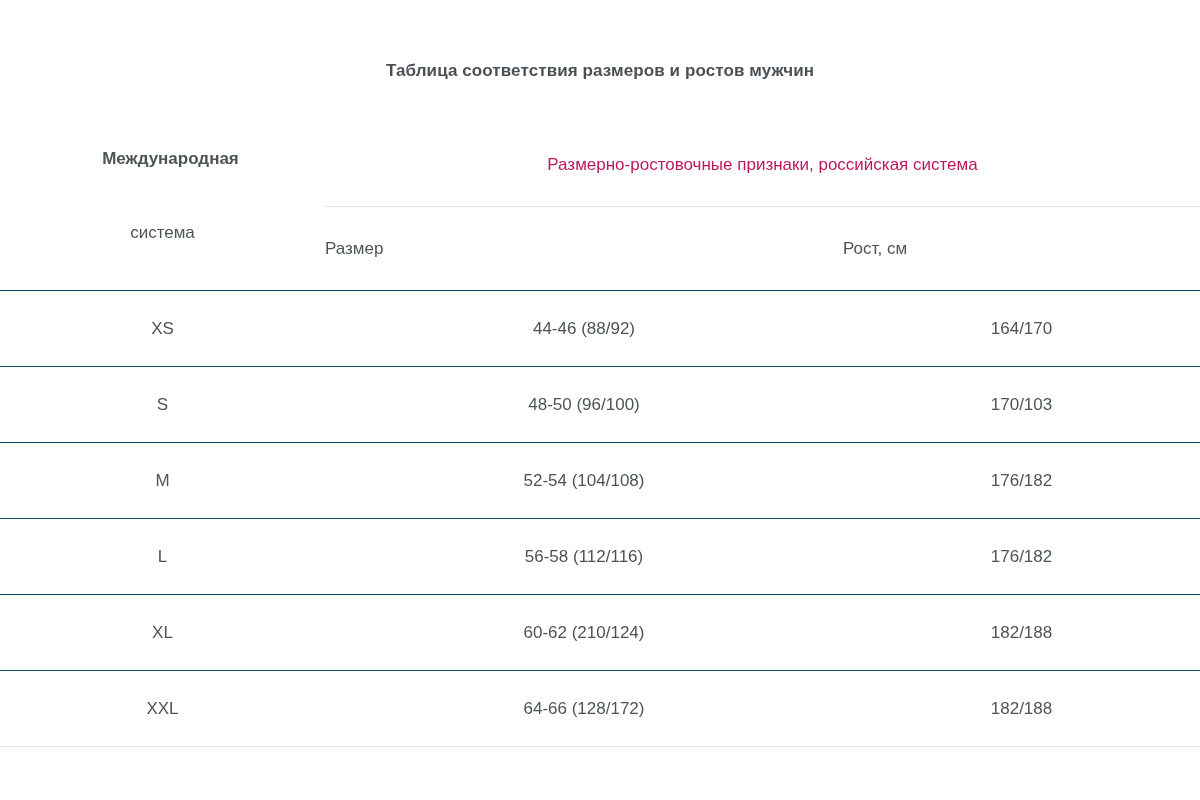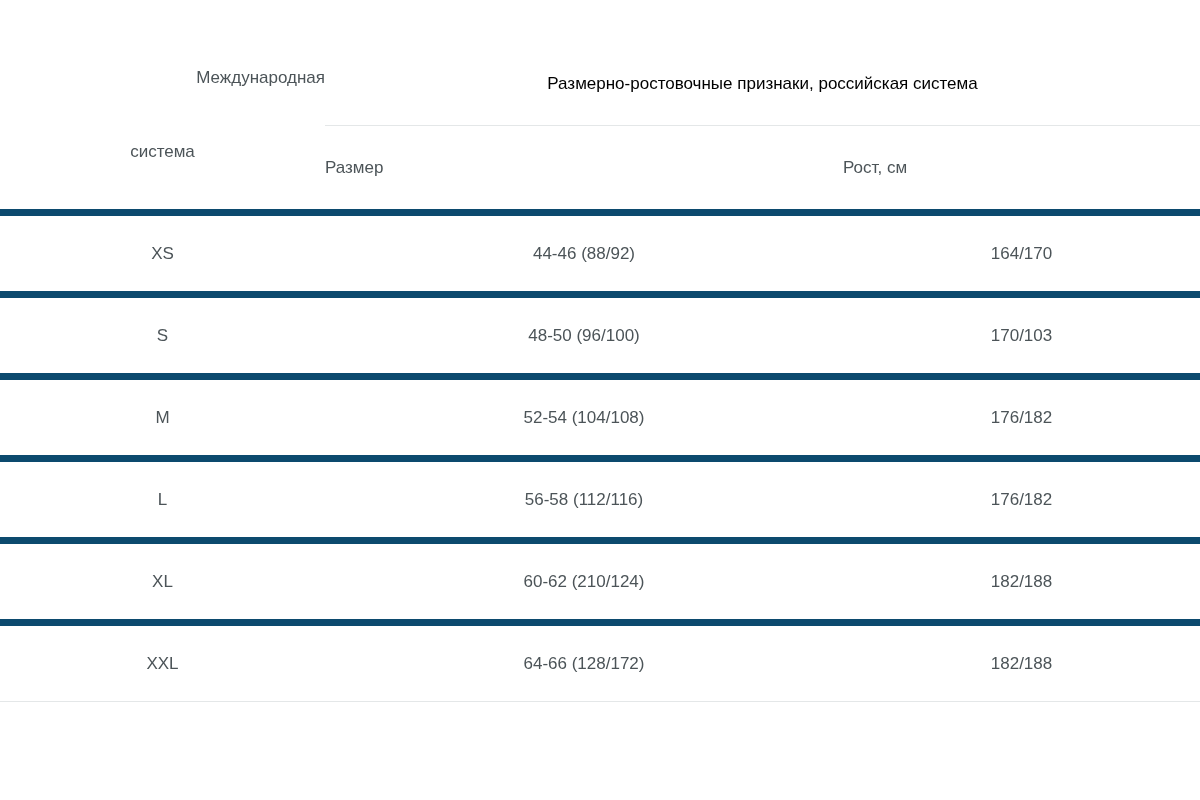--- a/index.html
+++ b/index.html
@@ -53,71 +53,73 @@
 
   .hdr-left {
     height: 166px;
     position: relative;
   }
   .hdr-left .l1 {
     position: absolute;
     left: 16px;
     right: 0;
     top: 26px;
-    text-align: right;
+    text-align: center;
+    font-weight: bold;
   }
   .hdr-left .l2 {
     position: absolute;
     left: 0;
     right: 0;
     top: 100px;
   }
 
   .hdr-span {
     height: 83px;
     border-bottom: 1px solid #e4e7e8;
     text-align: center;
     vertical-align: middle;
     font-weight: normal;
-    color: #000000;
+    color: #be185d;
     padding: 0;
   }
 
   .hdr-sub {
     height: 83px;
     text-align: left;
     vertical-align: middle;
     font-weight: normal;
     color: #4c5458;
     padding: 0;
   }
 
   tbody tr td {
     height: 75px;
     text-align: center;
     vertical-align: middle;
-    border-top: 7px solid #0c4a6e;
+    border-top: 1px solid #0c4a6e;
     padding: 0;
     color: #4c5458;
   }
 
   tbody tr:last-child td {
     border-bottom: 1px solid #e4e7e8;
     margin-top: 29px;
   }
 
   .spacer {
     height: 55px;
   }
 </style>
 </head>
 <body>
 
 <div class="page">
 
+  <div class="title">Таблица соответствия размеров и ростов мужчин</div>
 
   <table class="size-table">
     <colgroup>
       <col class="c1">
       <col class="c2">
       <col class="c3">
     </colgroup>
     <thead>
       <tr>
         <th class="head-cell hdr-left" rowspan="2">

